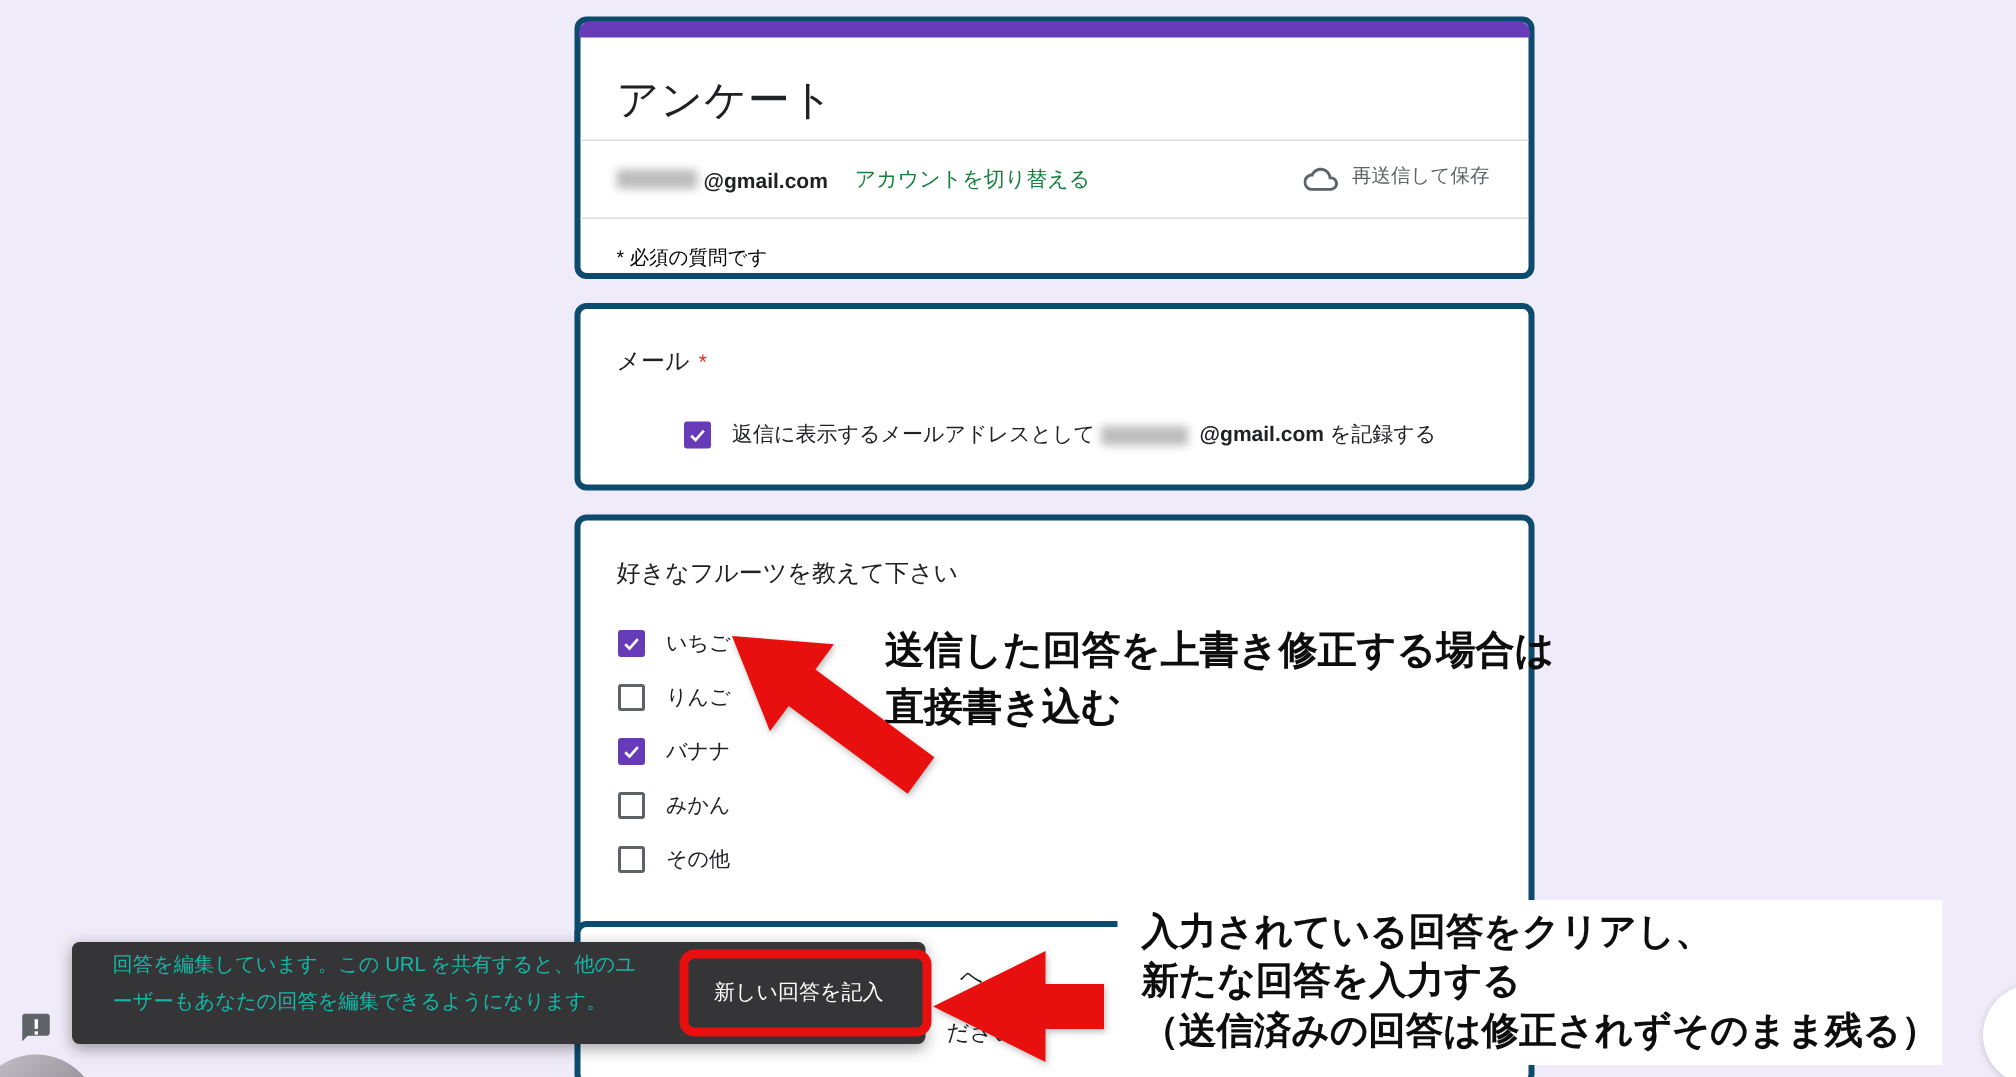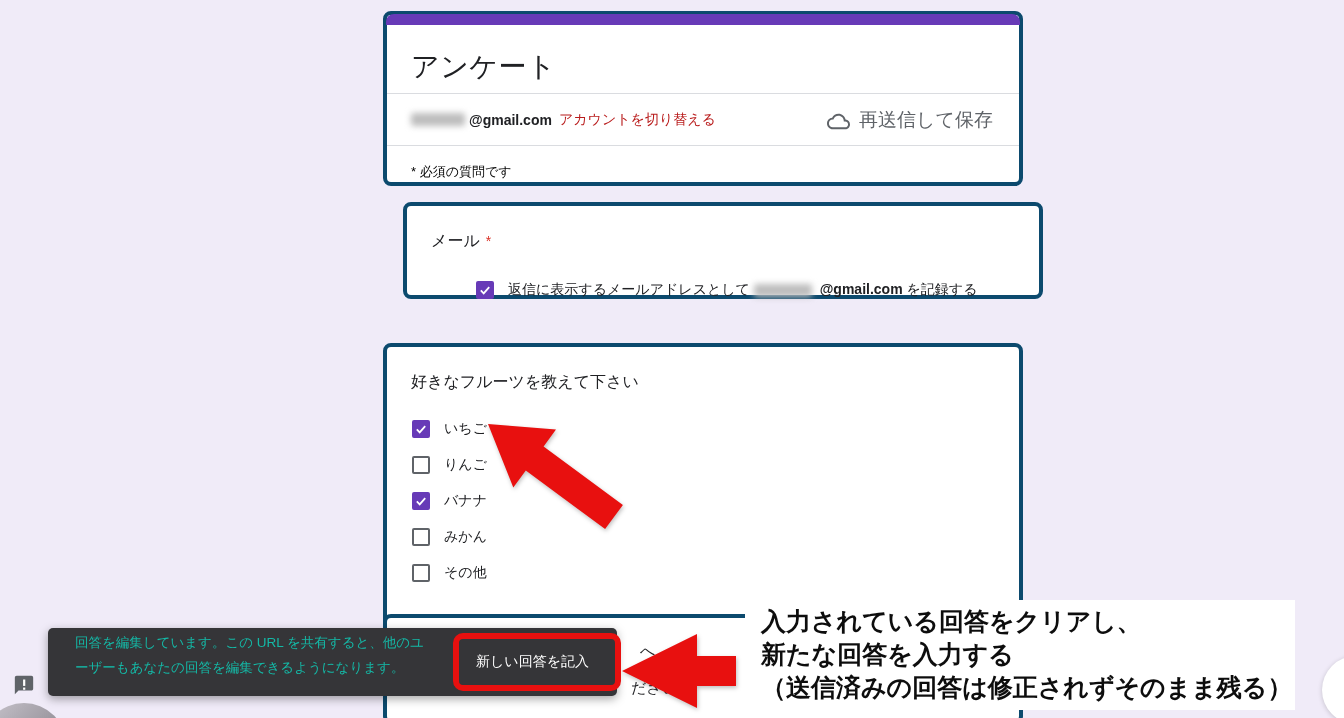--- a/index.html
+++ b/index.html
@@ -27,28 +27,28 @@
     position:absolute; left:0; right:0; top:78px; height:53px;
     border-top:1px solid #dadce0; border-bottom:1px solid #dadce0;
     display:flex; align-items:center; padding:0 26px 0 24px;
     font-size:14px; color:#202124;
   }
   .blur-patch {
     display:inline-block; width:54px; height:13px; margin-right:4px;
     background:#bdbdbd; border-radius:2px; filter:blur(3px);
   }
   .email-domain { font-weight:bold; color:#202124; }
-  .switch-link { color:#b91c1c; margin-left:7px; cursor:pointer; }
-  .save-group { margin-left:auto; display:flex; align-items:flex-end; gap:9px; color:#5f6368; font-size:19px; }
+  .switch-link { color:#15803d; margin-left:18px; cursor:pointer; }
+  .save-group { margin-left:auto; display:flex; align-items:flex-start; gap:9px; color:#5f6368; font-size:13px; }
   .required-row {
     position:absolute; left:24px; top:148px;
     font-size:13px; color:#000000;
   }
   
-  #email-card { top:202px; height:97px;margin-left:20px; }
+  #email-card { top:202px; height:125px; }
   .q-title { position:absolute; left:24px; top:25px; font-size:16px; color:#202124; }
   .req-star { color:#d93025; margin-left:6px; font-size:14px; }
   .opt-row { display:flex; align-items:center; gap:14px; }
   .cbx {
     width:18px; height:18px; flex:0 0 18px;
     border:2px solid #5f6368; border-radius:2px; background:#fff;
     display:flex; align-items:center; justify-content:center; cursor:pointer;
   }
   .cbx svg { display:none; }
   .cbx.checked { background:#673ab7; border-color:#673ab7; }
@@ -196,20 +196,24 @@
 
   <div id="snackbar">
     <div class="snack-text">
       <div>回答を編集しています。この URL を共有すると、他のユ</div>
       <div>ーザーもあなたの回答を編集できるようになります。</div>
     </div>
     <button id="snack-action">新しい回答を記入</button>
   </div>
   <div id="red-highlight"></div>
 
+  <div class="note" id="edit-note">
+    <div>送信した回答を上書き修正する場合は</div>
+    <div>直接書き込む</div>
+  </div>
 
   <svg id="arrows">
     <polygon points="488,424 556,429.5 543.6,446.4 622.9,504.9 605.1,529.1 525.8,470.6 513.3,487.5" fill="#e8100f" style="filter:drop-shadow(1px 2px 2px rgba(0,0,0,.25));"></polygon>
     <polygon points="622,671 697,634 697,656 736,656 736,686 697,686 697,708" fill="#e8100f" style="filter:drop-shadow(1px 2px 2px rgba(0,0,0,.25));"></polygon>
   </svg>
 
   <div id="report-bubble">
     <svg width="22" height="22" viewBox="0 0 24 24">
       <path d="M20 2H4c-1.1 0-2 .9-2 2v18l4-4h14c1.1 0 2-.9 2-2V4c0-1.1-.9-2-2-2z" fill="#5f6368"></path>
       <rect x="11" y="6" width="2.4" height="7" fill="#fff"></rect>

